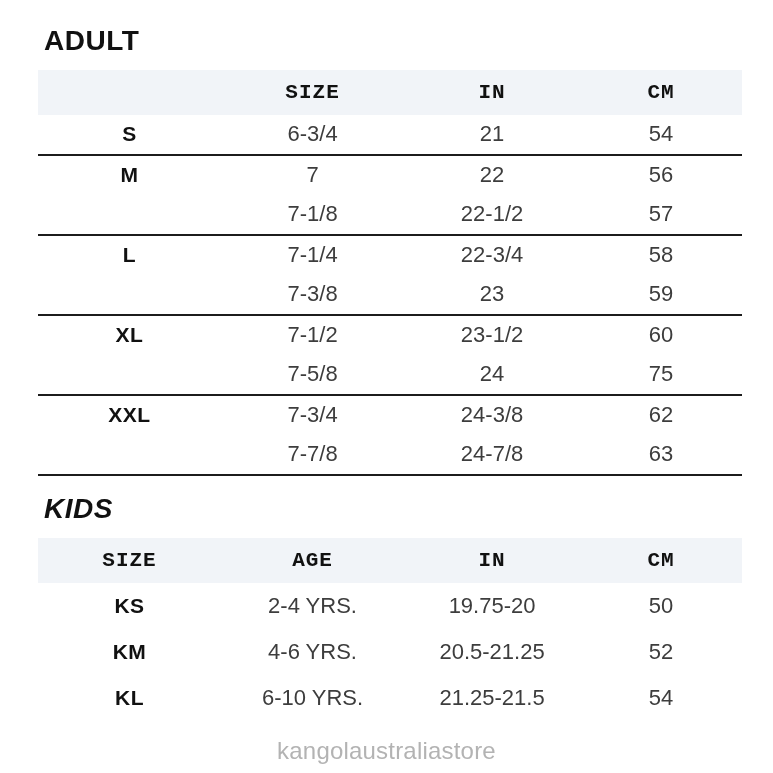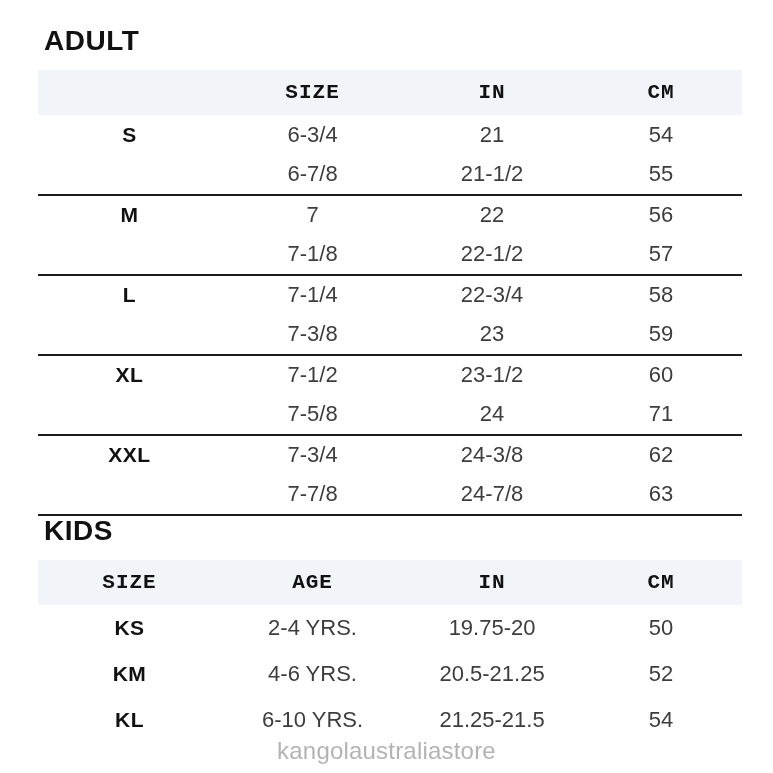--- a/index.html
+++ b/index.html
@@ -23,21 +23,21 @@
     background:var(--page-bg);
   }
   .section-title{
     font-size:28px;
     font-weight:800;
     letter-spacing:.5px;
     color:var(--heading);
     margin:0 0 0 6px;
     line-height:1.1;
   }
-  .section-title.kids{}
+  .section-title.kids{margin-top:18px;font-style:italic;}
   table{
     width:100%;
     border-collapse:collapse;
     table-layout:fixed;
     margin-top:13px;
   }
   col.c1{width:26%;} col.c2{width:26%;} col.c3{width:25%;} col.c4{width:23%;}
   thead tr{background:var(--header-bg);font-family:Liberation Mono, monospace;}
   thead th{
     height:45px;
@@ -97,26 +97,20 @@
           <th>CM</th>
         </tr>
       </thead>
     <tbody>
         <tr class="group-start">
           <td class="rowlabel">S</td>
           <td>6-3/4</td>
           <td>21</td>
           <td>54</td>
         </tr>
-        <tr>
-          <td></td>
-          <td>6-7/8</td>
-          <td>21-1/2</td>
-          <td>55</td>
-        </tr>
         <tr class="group-start">
           <td class="rowlabel">M</td>
           <td>7</td>
           <td>22</td>
           <td>56</td>
         </tr>
         <tr>
           <td></td>
           <td>7-1/8</td>
           <td>22-1/2</td>
@@ -137,21 +131,21 @@
         <tr class="group-start">
           <td class="rowlabel">XL</td>
           <td>7-1/2</td>
           <td>23-1/2</td>
           <td>60</td>
         </tr>
         <tr>
           <td></td>
           <td>7-5/8</td>
           <td>24</td>
-          <td>71</td>
+          <td>75</td>
         </tr>
         <tr class="group-start">
           <td class="rowlabel">XXL</td>
           <td>7-3/4</td>
           <td>24-3/8</td>
           <td>62</td>
         </tr>
         <tr>
           <td></td>
           <td>7-7/8</td>

